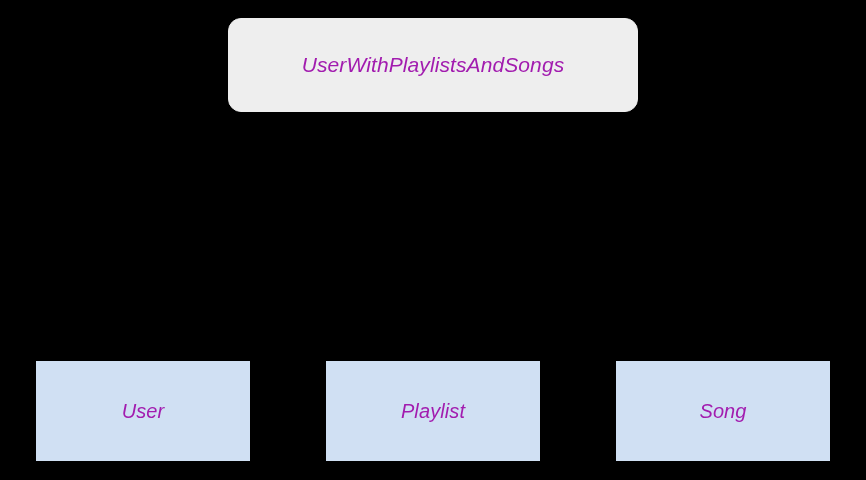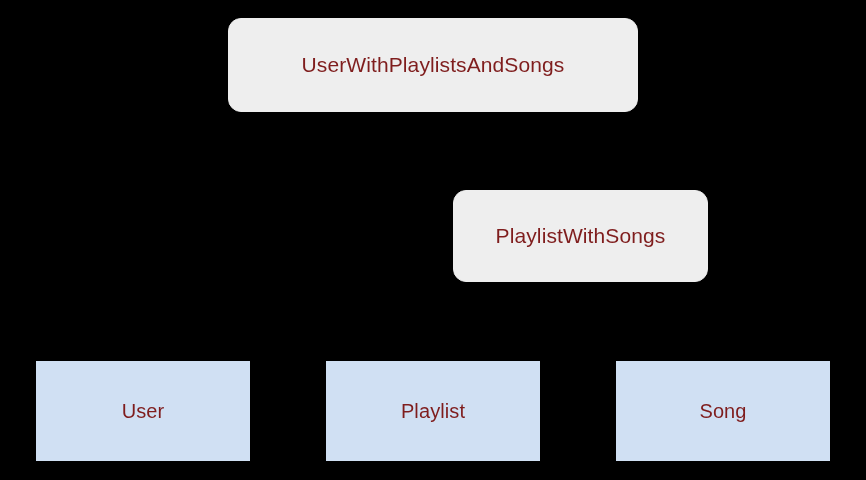--- a/index.html
+++ b/index.html
@@ -31,23 +31,24 @@
     pointer-events: none;
   }
 
   .node {
     position: absolute;
     box-sizing: border-box;
     display: flex;
     align-items: center;
     justify-content: center;
     text-align: center;
-    color: #7f1d1d;
+    color: #a21caf;
     line-height: 1.15;
     user-select: none;
+    font-style: italic;
   }
 
   
   .node-rounded {
     background: #eeeeee;
     border: 1px solid #eeeeee;
     border-radius: 13px;
     font-size: 21px;
     letter-spacing: 0.1px;
   }
@@ -94,23 +95,20 @@
     <path d="M 143 112 L 143 361" stroke="#000000" stroke-width="2" fill="none"></path>
     <path d="M 580 112 L 580 190" stroke="#000000" stroke-width="2" fill="none"></path>
     <path d="M 433 282 L 433 361" stroke="#000000" stroke-width="2" fill="none"></path>
     <path d="M 723 282 L 723 361" stroke="#000000" stroke-width="2" fill="none"></path>
   </svg>
 
   <div class="node node-rounded" id="node-userwithplaylistsandsongs">
     <span class="node-label">UserWithPlaylistsAndSongs</span>
   </div>
 
-  <div class="node node-rounded" id="node-playlistwithsongs">
-    <span class="node-label">PlaylistWithSongs</span>
-  </div>
 
   <div class="node node-entity" id="node-user">
     <span class="node-label">User</span>
   </div>
 
   <div class="node node-entity" id="node-song">
     <span class="node-label">Song</span>
   </div>
 
   <div class="node node-entity" id="node-playlist">

